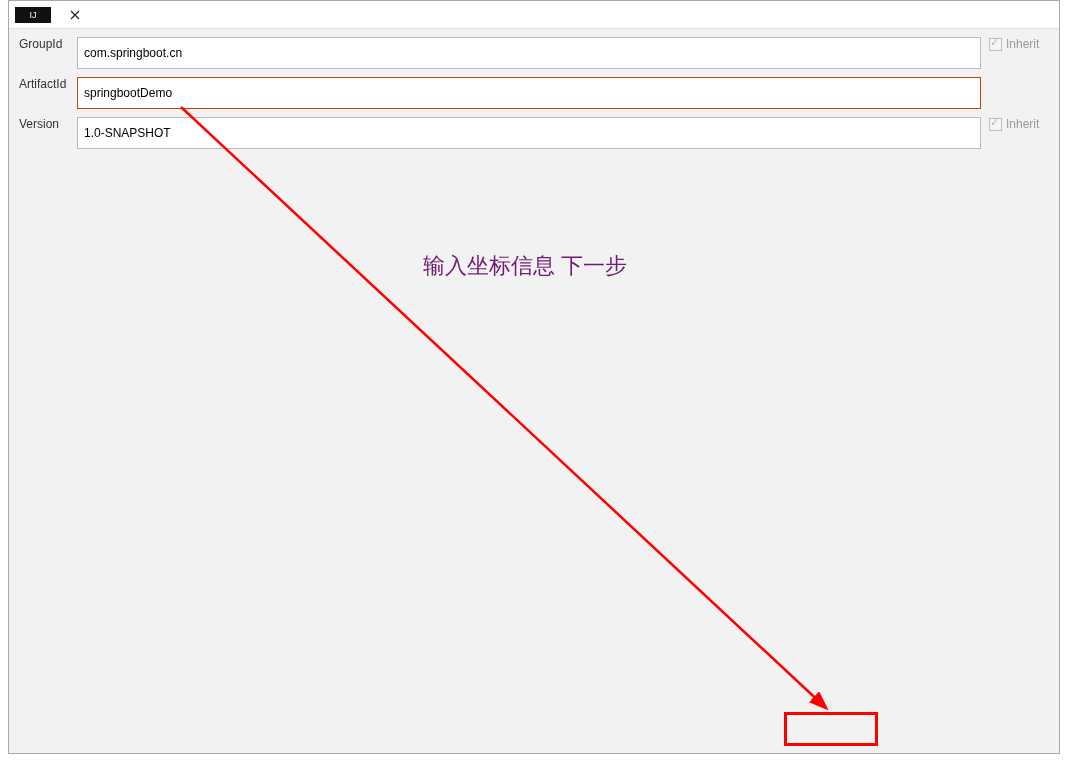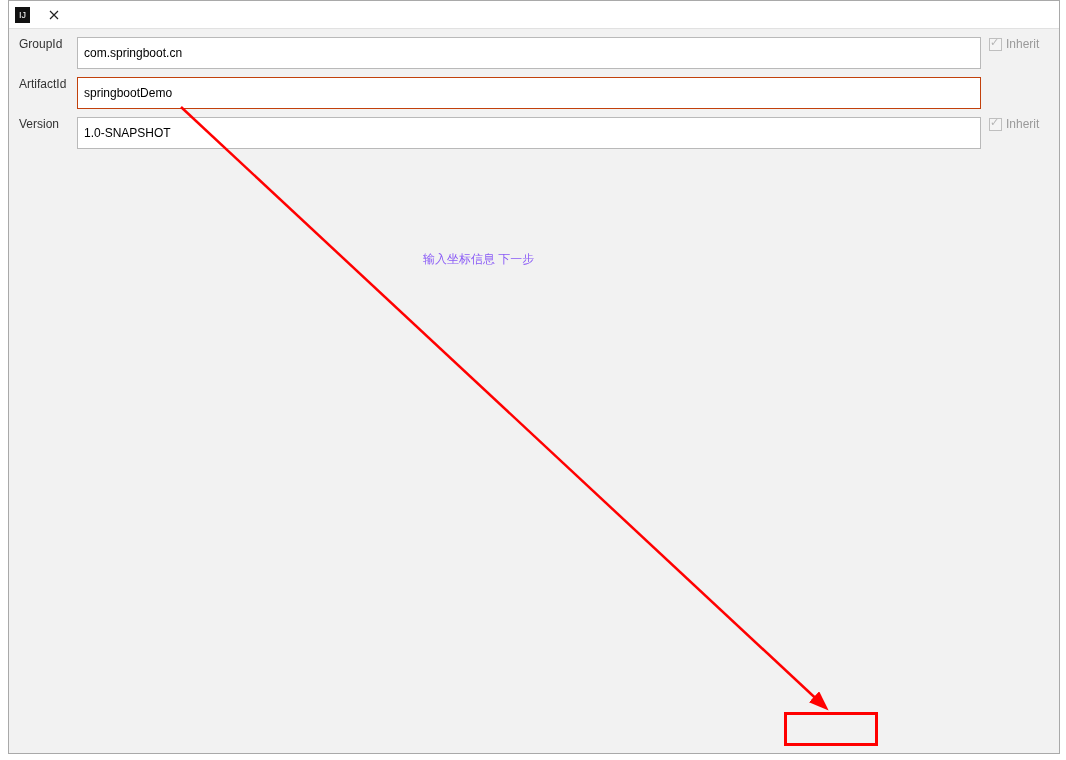--- a/index.html
+++ b/index.html
@@ -22,21 +22,21 @@
     }
     .titlebar {
       display: flex;
       align-items: center;
       height: 28px;
       background: #ffffff;
       border-bottom: 1px solid #e1e1e1;
       padding: 0 0 0 6px;
     }
     .app-icon {
-      width: 15px; height: 16px;
+      width: 36px; height: 16px;
       background: #111;
       display: flex; align-items: center; justify-content: center;
       color: #fff; font-size: 9px; font-weight: normal;
       margin-right: 2px;
     }
     .title-text {
       flex: 1;
       color: #333;
       font-size: 12px;
     }
@@ -95,22 +95,22 @@
       position: absolute;
       top: -3px; left: 0px;
       font-size: 11px;
       color: #b5b5b5;
     }
     .hidden-inh { visibility: hidden; }
 
     .annotation-text {
       position: absolute;
       left: 414px; top: 222px;
-      color: #8b5cf6;
-      font-size: 12px;
+      color: #701a75;
+      font-size: 22px;
       text-align: right;
     }
     .annotation-svg {
       position: absolute;
       left: 0; top: 0;
       width: 100%; height: 100%;
       pointer-events: none;
     }
     .highlight-box {
       position: absolute;

